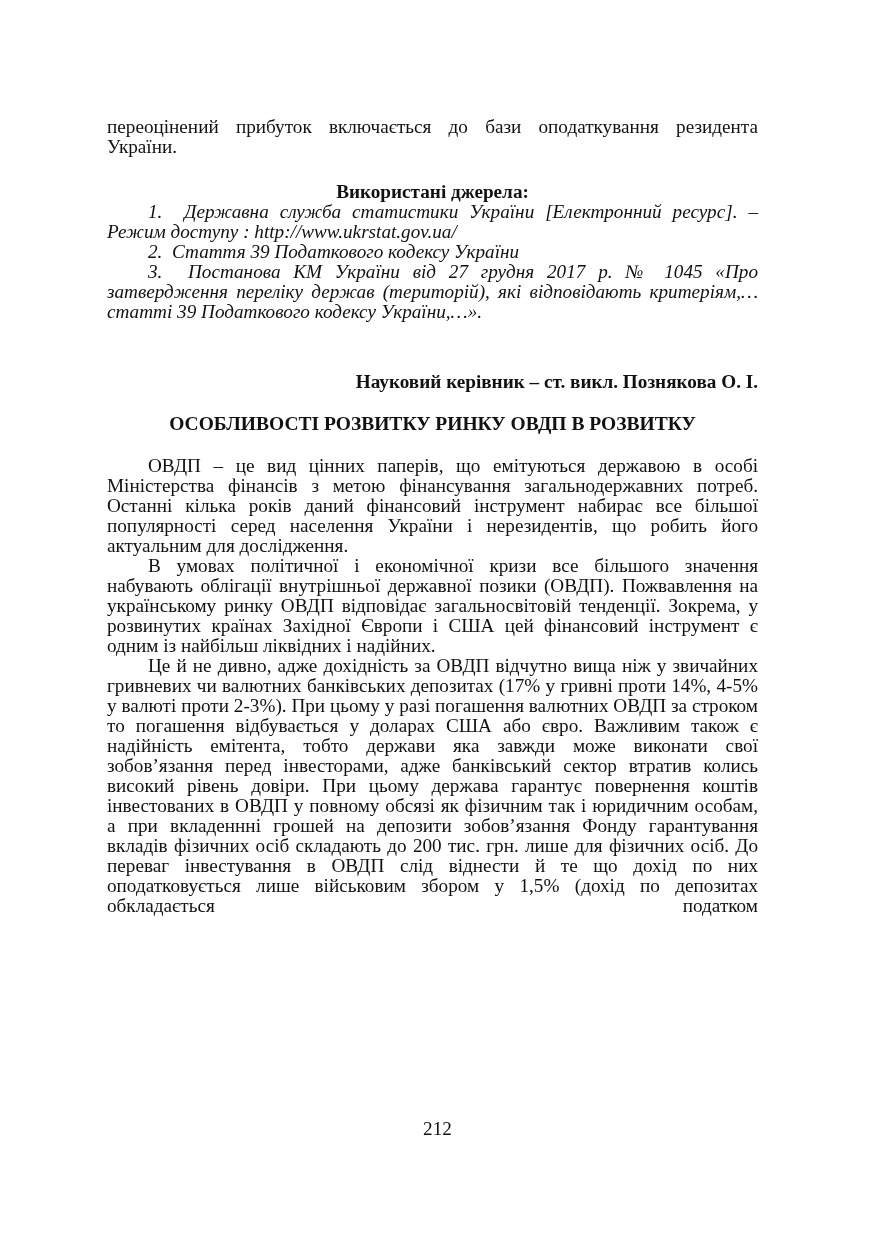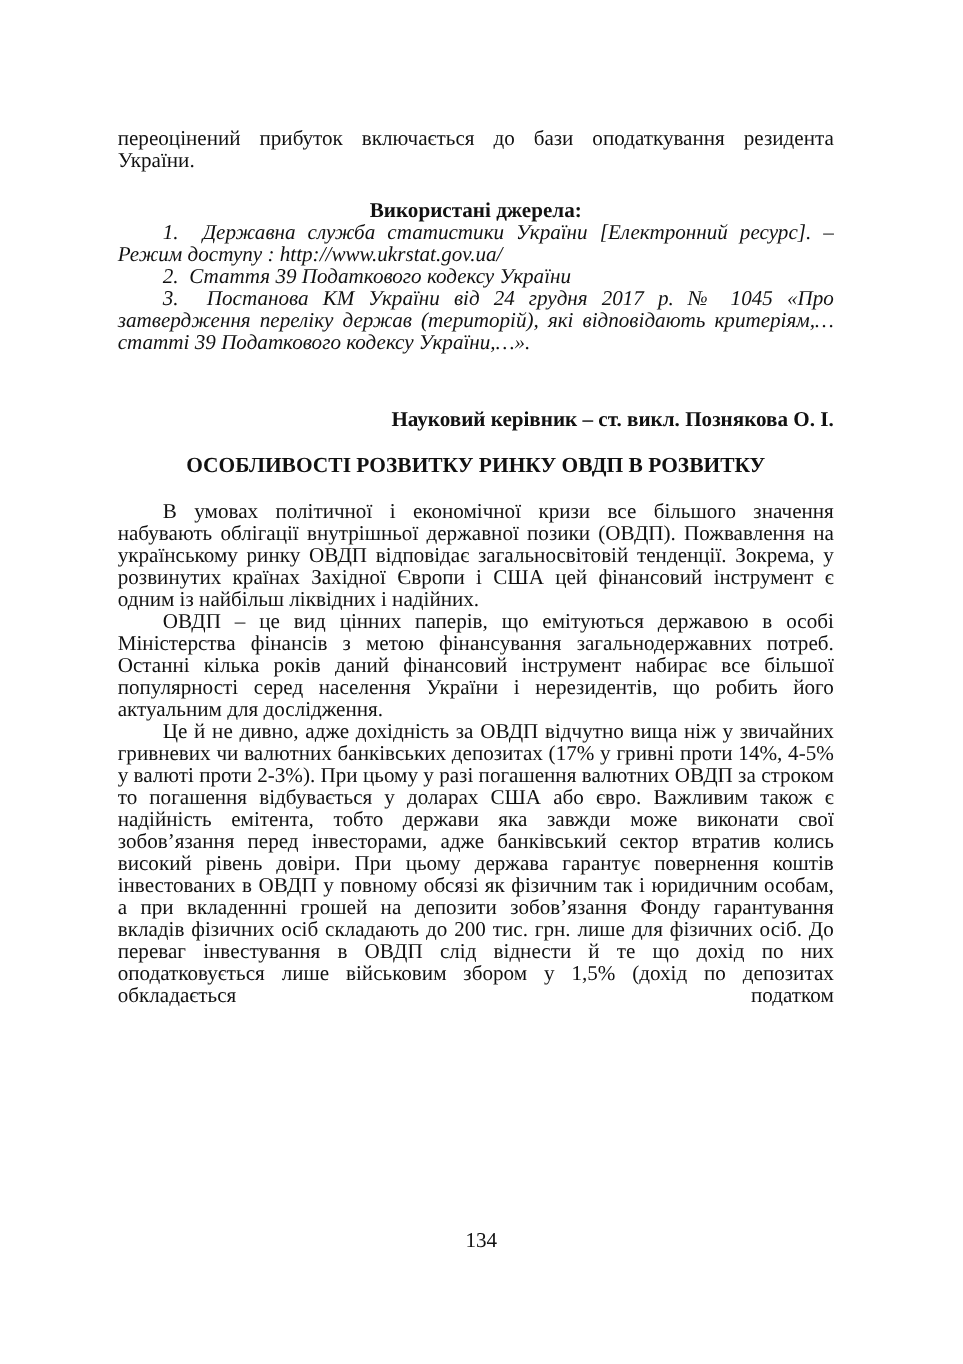--- a/index.html
+++ b/index.html
@@ -34,31 +34,31 @@
   <div style="height:25px"></div>
 
   <p class="refs-title">Використані джерела:</p>
   <p class="ref">
     <span>1.</span>&nbsp;&nbsp;<span>Державна служба статистики України [Електронний ресурс]. – Режим доступу : http://www.ukrstat.gov.ua/</span>
   </p>
   <p class="ref">
     <span>2.</span>&nbsp;&nbsp;<span>Стаття 39 Податкового кодексу України</span>
   </p>
   <p class="ref">
-    <span>3.</span>&nbsp;&nbsp;<span>Постанова КМ України від 24 грудня 2017 р. № 1045 «Про затвердження переліку держав (територій), які відповідають критеріям,…статті 39 Податкового кодексу України,…».</span>
+    <span>3.</span>&nbsp;&nbsp;<span>Постанова КМ України від 27 грудня 2017 р. № 1045 «Про затвердження переліку держав (територій), які відповідають критеріям,…статті 39 Податкового кодексу України,…».</span>
   </p>
 
   <div style="height:50px"></div>
 
   <p class="supervisor">Науковий керівник – ст. викл. Познякова О. І.</p>
 
   <div style="height:22px"></div>
 
   <p class="article-title">ОСОБЛИВОСТІ РОЗВИТКУ РИНКУ ОВДП В РОЗВИТКУ</p>
 
   <div style="height:22px"></div>
 
+  <p class="indent">ОВДП – це вид цінних паперів, що емітуються державою в особі Міністерства фінансів з метою фінансування загальнодержавних потреб. Останні кілька років даний фінансовий інструмент набирає все більшої популярності серед населення України і нерезидентів, що робить його актуальним для дослідження.</p>
   <p class="indent">В умовах політичної і економічної кризи все більшого значення набувають облігації внутрішньої державної позики (ОВДП). Пожвавлення на українському ринку ОВДП відповідає загальносвітовій тенденції. Зокрема, у розвинутих країнах Західної Європи і США цей фінансовий інструмент є одним із найбільш ліквідних і надійних.</p>
-  <p class="indent">ОВДП – це вид цінних паперів, що емітуються державою в особі Міністерства фінансів з метою фінансування загальнодержавних потреб. Останні кілька років даний фінансовий інструмент набирає все більшої популярності серед населення України і нерезидентів, що робить його актуальним для дослідження.</p>
   <p class="indent last-line">Це й не дивно, адже дохідність за ОВДП відчутно вища ніж у звичайних гривневих чи валютних банківських депозитах (17% у гривні проти 14%, 4-5% у валюті проти 2-3%). При цьому у разі погашення валютних ОВДП за строком то погашення відбувається у доларах США або євро.  Важливим також є надійність емітента, тобто держави яка завжди може виконати свої зобов’язання перед інвесторами, адже банківський сектор втратив колись високий рівень довіри. При цьому держава гарантує повернення коштів інвестованих в ОВДП у повному обсязі як фізичним так і юридичним особам, а при вкладеннні грошей на депозити зобов’язання Фонду гарантування вкладів фізичних осіб складають до 200 тис. грн. лише для фізичних осіб. До переваг інвестування в ОВДП слід віднести й те що дохід по них оподатковується лише військовим збором у 1,5% (дохід по депозитах обкладається податком</p>
 </div>
 
-<div class="page-number">134</div>
+<div class="page-number">212</div>
 
 </body></html>

